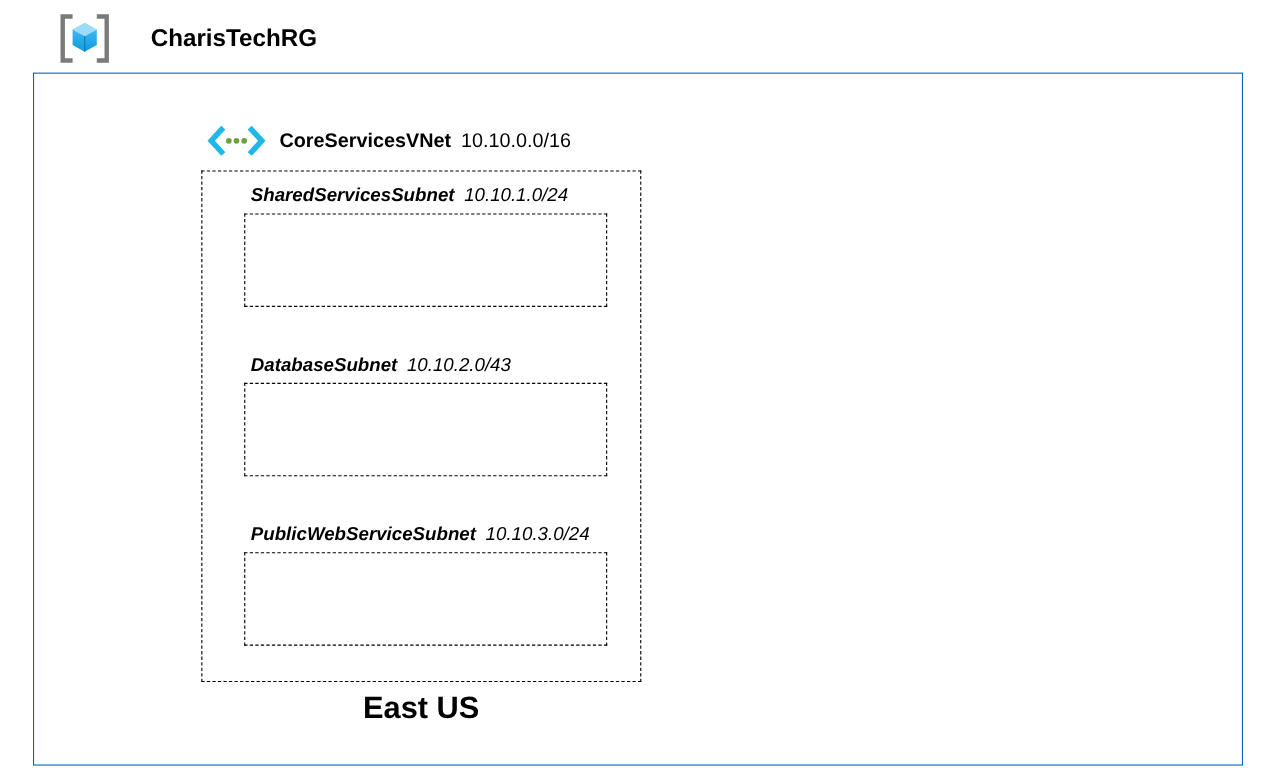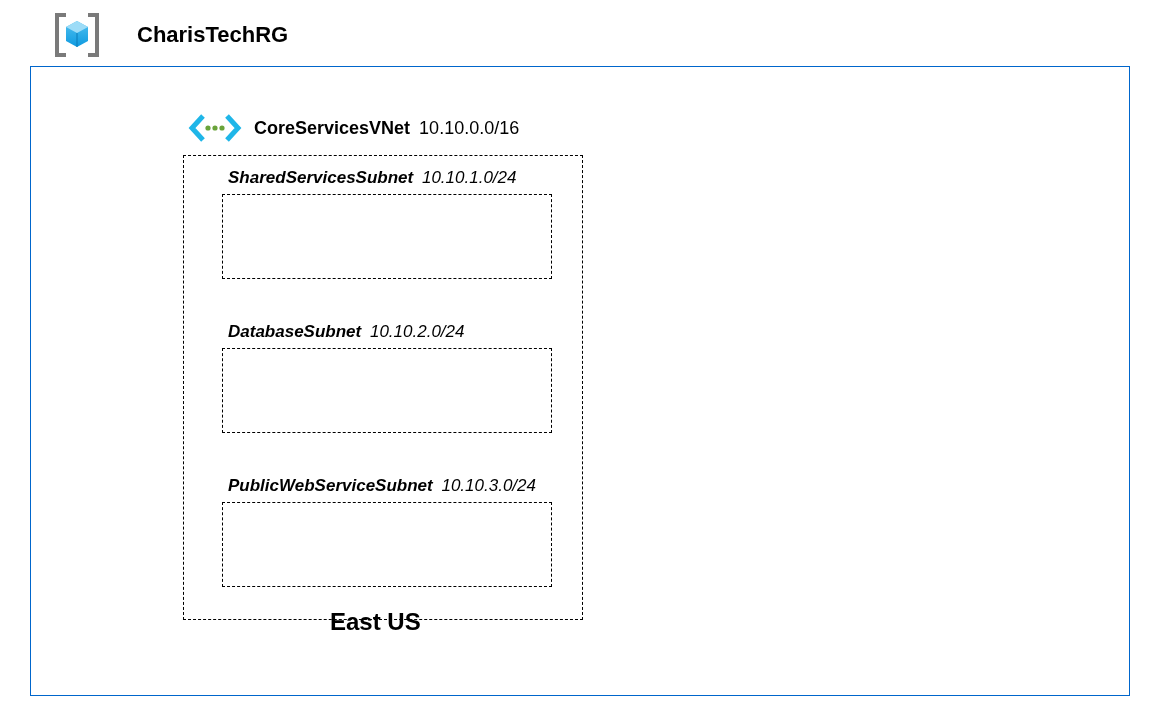--- a/index.html
+++ b/index.html
@@ -91,22 +91,22 @@
       margin-left: 4px;
     }
     .subnet-box {
       width: 330px;
       height: 85px;
       border: 1.5px dashed #000;
     }
     .region-label {
       position: absolute;
       left: 330px;
-      top: 608px;
-      font-size: 24px;
+      top: 628px;
+      font-size: 28px;
       font-weight: 700;
     }
   </style>
 </head>
 <body>
 
 <div class="header">
   <span class="rg-icon">
     <svg width="54" height="54" viewBox="0 0 54 54">
       <defs>
@@ -152,21 +152,21 @@
   <div class="subnet-label">
     <span class="subnet-name">SharedServicesSubnet</span>
     <span class="subnet-cidr">10.10.1.0/24</span>
   </div>
   <div class="subnet-box"></div>
 </div>
 
 <div class="subnet-block subnet-block-2">
   <div class="subnet-label">
     <span class="subnet-name">DatabaseSubnet</span>
-    <span class="subnet-cidr">10.10.2.0/24</span>
+    <span class="subnet-cidr">10.10.2.0/43</span>
   </div>
   <div class="subnet-box"></div>
 </div>
 
 <div class="subnet-block subnet-block-3">
   <div class="subnet-label">
     <span class="subnet-name">PublicWebServiceSubnet</span>
     <span class="subnet-cidr">10.10.3.0/24</span>
   </div>
   <div class="subnet-box"></div>

